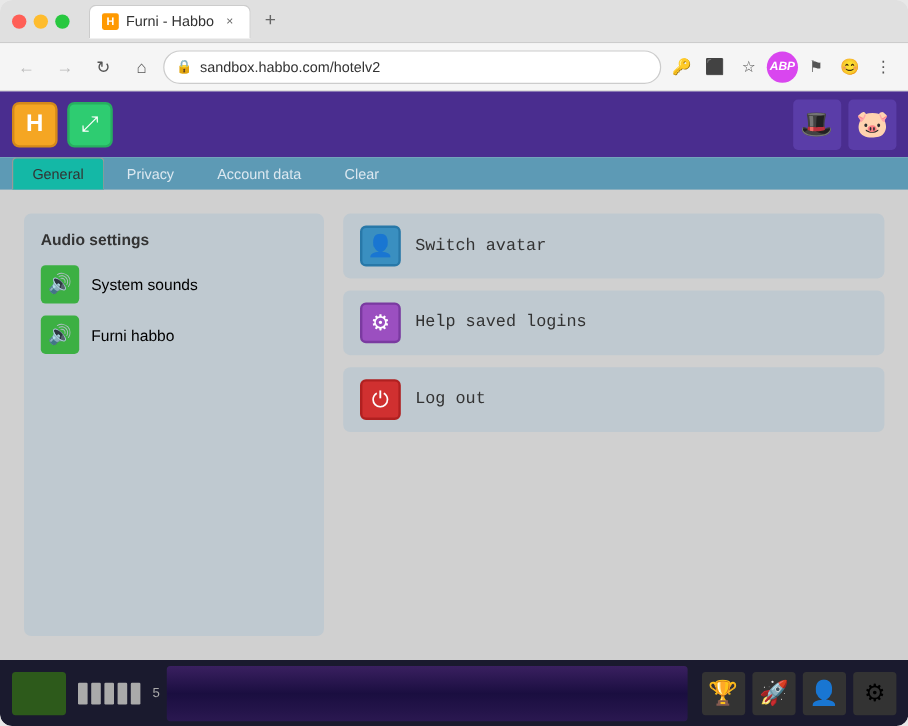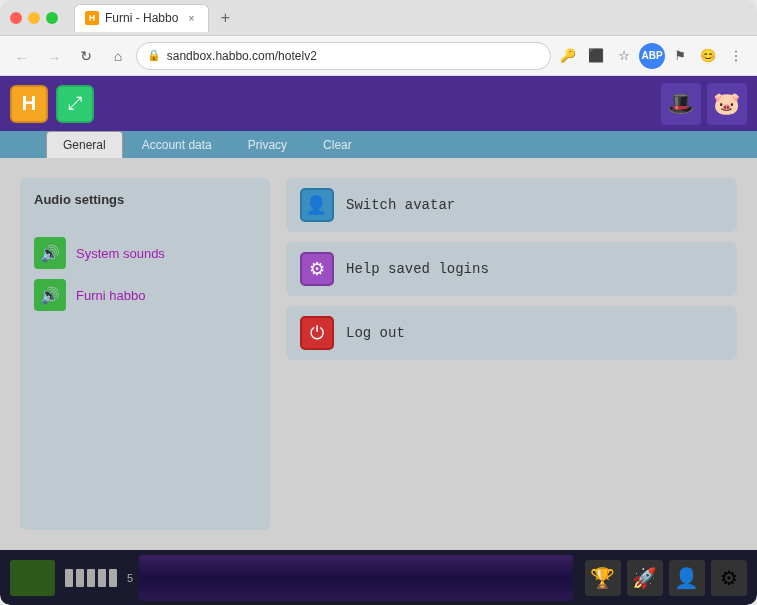--- a/index.html
+++ b/index.html
@@ -298,25 +298,24 @@
       padding: 6px 16px;
       font-size: 12px;
       cursor: pointer;
       border-radius: 4px 4px 0 0;
       color: #dce8f0;
       border: 1px solid transparent;
       border-bottom: none;
     }
 
     .stab.active {
-      background: #e5e5e5;
+      background: #14b8a6;
       color: #333;
       border-color: #999;
       border-bottom-color: #d0d0d0;
-      margin-left: 36px;
     }
 
     .settings-body {
       flex: 1;
       padding: 20px;
       display: flex;
       gap: 16px;
     }
 
     
@@ -327,21 +326,21 @@
       width: 250px;
       display: flex;
       flex-direction: column;
       gap: 10px;
     }
 
     .audio-title {
       font-size: 13px;
       font-weight: 600;
       color: #333;
-      margin-bottom: 20px;
+      margin-bottom: 4px;
     }
 
     .audio-item {
       display: flex;
       align-items: center;
       gap: 10px;
       cursor: pointer;
     }
 
     .audio-icon {
@@ -352,21 +351,21 @@
       display: flex;
       align-items: center;
       justify-content: center;
       color: white;
       font-size: 16px;
       flex-shrink: 0;
     }
 
     .audio-label {
       font-size: 13px;
-      color: #a21caf;
+      color: #000000;
     }
 
     
     .action-buttons {
       flex: 1;
       display: flex;
       flex-direction: column;
       gap: 10px;
     }
 
@@ -498,21 +497,21 @@
     <div class="toolbar-btn">↻</div>
     <div class="toolbar-btn">⌂</div>
     <div class="address-bar">
       <span class="address-lock">🔒</span>
       <span>sandbox.habbo.com/hotelv2</span>
     </div>
     <div class="toolbar-actions">
       <div class="toolbar-icon">🔑</div>
       <div class="toolbar-icon">⬛</div>
       <div class="toolbar-icon">☆</div>
-      <div class="toolbar-icon" style="background:#3b82f6;border-radius:50%;color:white;font-size:10px;font-weight:bold;">ABP</div>
+      <div class="toolbar-icon" style="background:#d946ef;border-radius:50%;color:white;font-size:10px;font-weight:bold;font-style:italic;">ABP</div>
       <div class="toolbar-icon">⚑</div>
       <div class="toolbar-icon">😊</div>
       <div class="toolbar-icon">⋮</div>
     </div>
   </div>
 
   <div class="browser-content">
 
     <div class="game-header">
       <div class="game-logo-btn">
@@ -525,22 +524,22 @@
         <div class="hdr-icon">🎩</div>
         <div class="hdr-icon">🐷</div>
       </div>
     </div>
 
     <div class="settings-panel">
 
 
       <div class="settings-tabs">
         <div class="stab active">General</div>
+        <div class="stab">Privacy</div>
         <div class="stab">Account data</div>
-        <div class="stab">Privacy</div>
         <div class="stab">Clear</div>
       </div>
 
       <div class="settings-body">
 
         <div class="audio-box">
           <div class="audio-title">Audio settings</div>
           <div class="audio-item">
             <div class="audio-icon">🔊</div>
             <span class="audio-label">System sounds</span>

